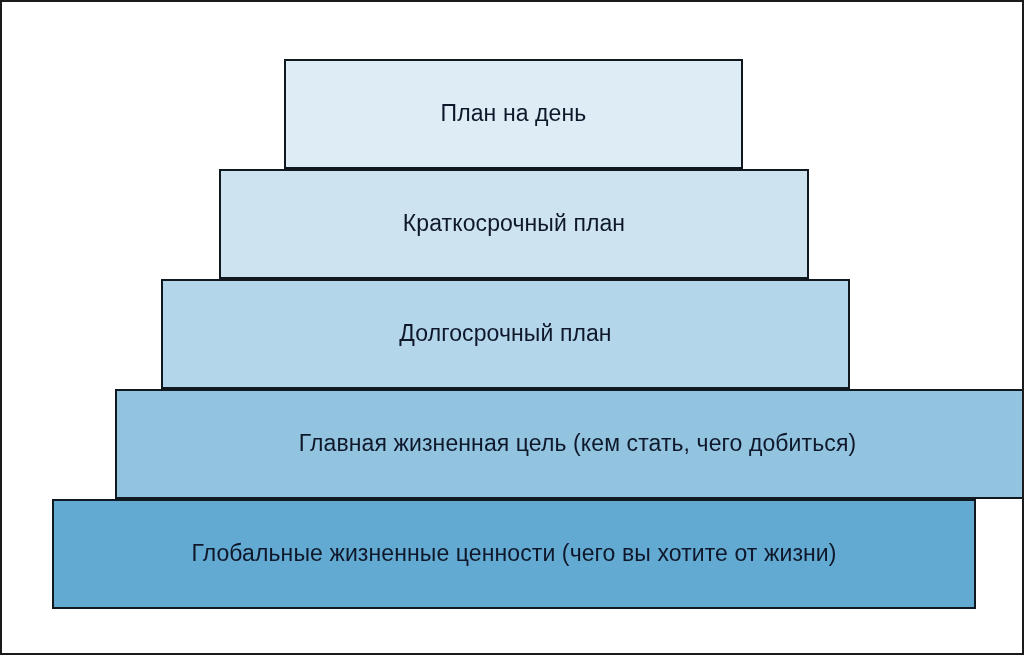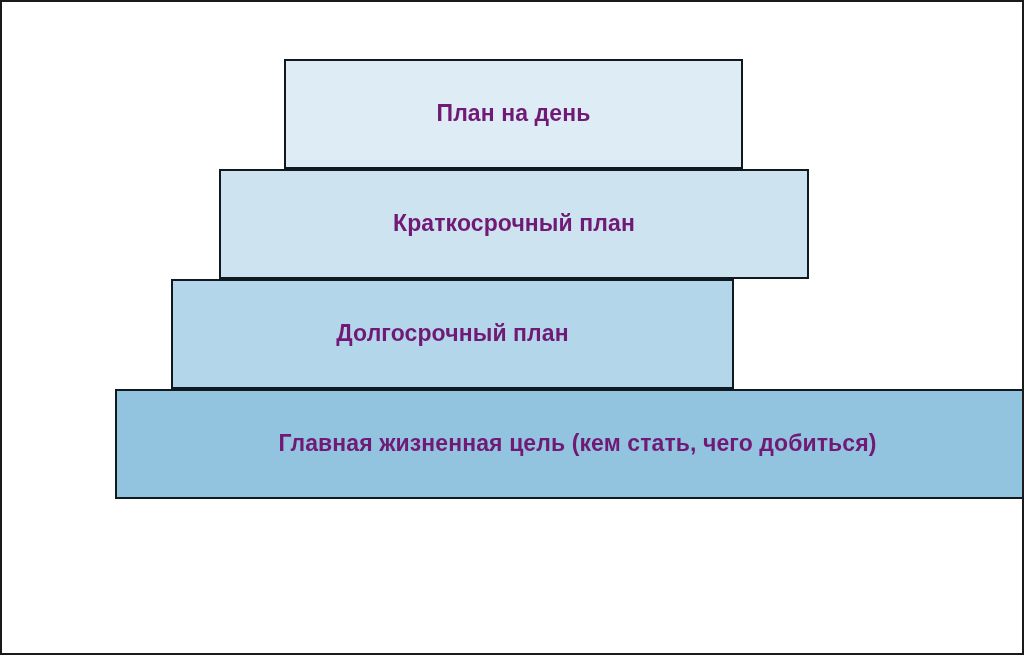--- a/index.html
+++ b/index.html
@@ -30,31 +30,31 @@
   .tier {
     position: absolute;
     box-sizing: border-box;
     border: 2px solid #101820;
     display: flex;
     align-items: center;
     justify-content: center;
     text-align: center;
   }
   .tier-label {
-    font-weight: bold;
-    color: #701a75;
+    font-weight: normal;
+    color: #0f172a;
     line-height: 1.1;
     letter-spacing: 0.1px;
     white-space: nowrap;
   }
 
   
   .tier-1 { left: 282px; top: 57px;  width: 459px; height: 110px; }
   .tier-2 { left: 217px; top: 167px; width: 590px; height: 110px; }
-  .tier-3 { left: 169px; top: 277px; width: 563px; height: 110px; }
+  .tier-3 { left: 159px; top: 277px; width: 689px; height: 110px; }
   .tier-4 { left: 113px; top: 387px; width: 925px; height: 110px; }
   .tier-5 { left: 50px;  top: 497px; width: 924px; height: 110px; }
 
   .tier-1 .tier-label { font-size: 23px; }
   .tier-2 .tier-label { font-size: 23px; }
   .tier-3 .tier-label { font-size: 23px; }
   .tier-4 .tier-label { font-size: 23px; }
   .tier-5 .tier-label { font-size: 23px; }
 </style>
 </head>
@@ -72,15 +72,18 @@
     </div>
 
     <div class="tier tier-3" style="background-color: rgb(180, 214, 234); border-color: rgb(16, 24, 32);">
       <span class="tier-label">Долгосрочный план</span>
     </div>
 
     <div class="tier tier-4" style="background-color: rgb(146, 196, 224); border-color: rgb(16, 24, 32);">
       <span class="tier-label">Главная жизненная цель (кем стать, чего добиться)</span>
     </div>
 
+    <div class="tier tier-5" style="background-color: rgb(99, 170, 210); border-color: rgb(16, 24, 32);">
+      <span class="tier-label">Глобальные жизненные ценности (чего вы хотите от жизни)</span>
+    </div>
 
   </div>
 </div>
 
 </body></html>

